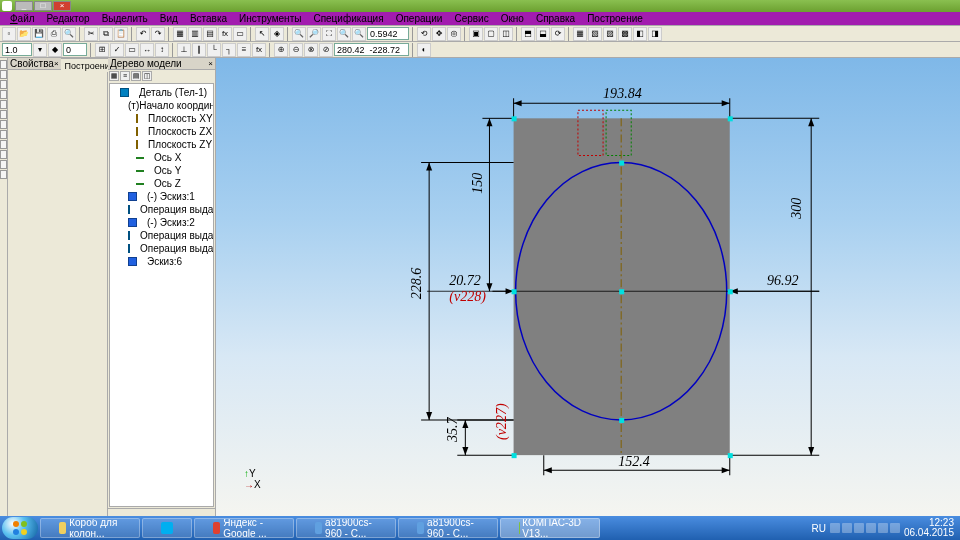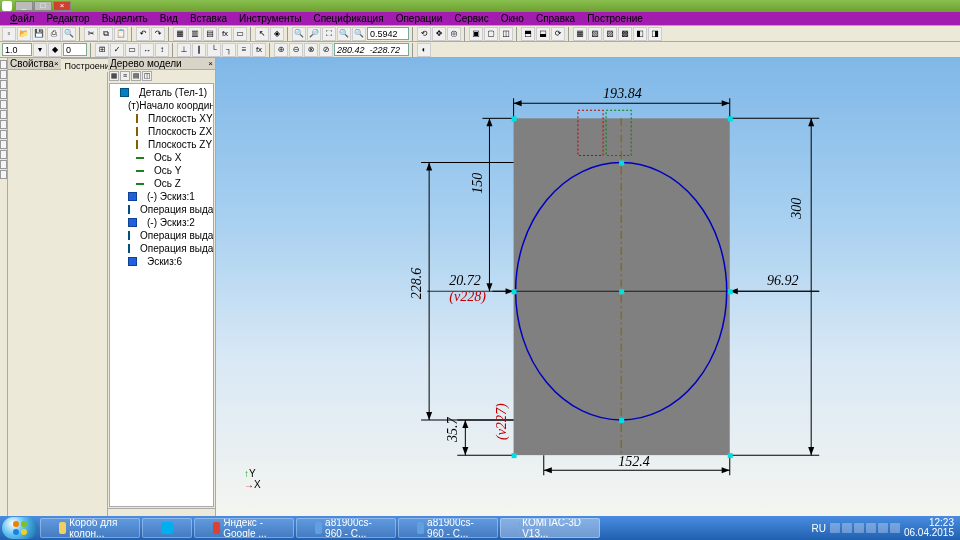--- a/index.html
+++ b/index.html
@@ -154,21 +154,21 @@
   <div class="tbtn">∥</div>
   <div class="tbtn">└</div>
   <div class="tbtn">┐</div>
   <div class="tbtn">≡</div>
   <div class="tbtn">fx</div>
   <div class="tsep"></div>
   <div class="tbtn">⊕</div>
   <div class="tbtn">⊖</div>
   <div class="tbtn">⊗</div>
   <div class="tbtn">⊘</div>
-  <input class="tinput" style="width: 75px; font-style: italic;" value="280.42  -228.72">
+  <input class="tinput" style="width: 75px;" value="280.42  -228.72">
   <div class="tsep"></div>
   <div class="tbtn">◐</div>
 </div>
 
 <div class="mainarea">
   <div class="leftcol">
     <div class="vbtn"></div>
     <div class="vbtn"></div>
     <div class="vbtn"></div>
     <div class="vbtn"></div>

